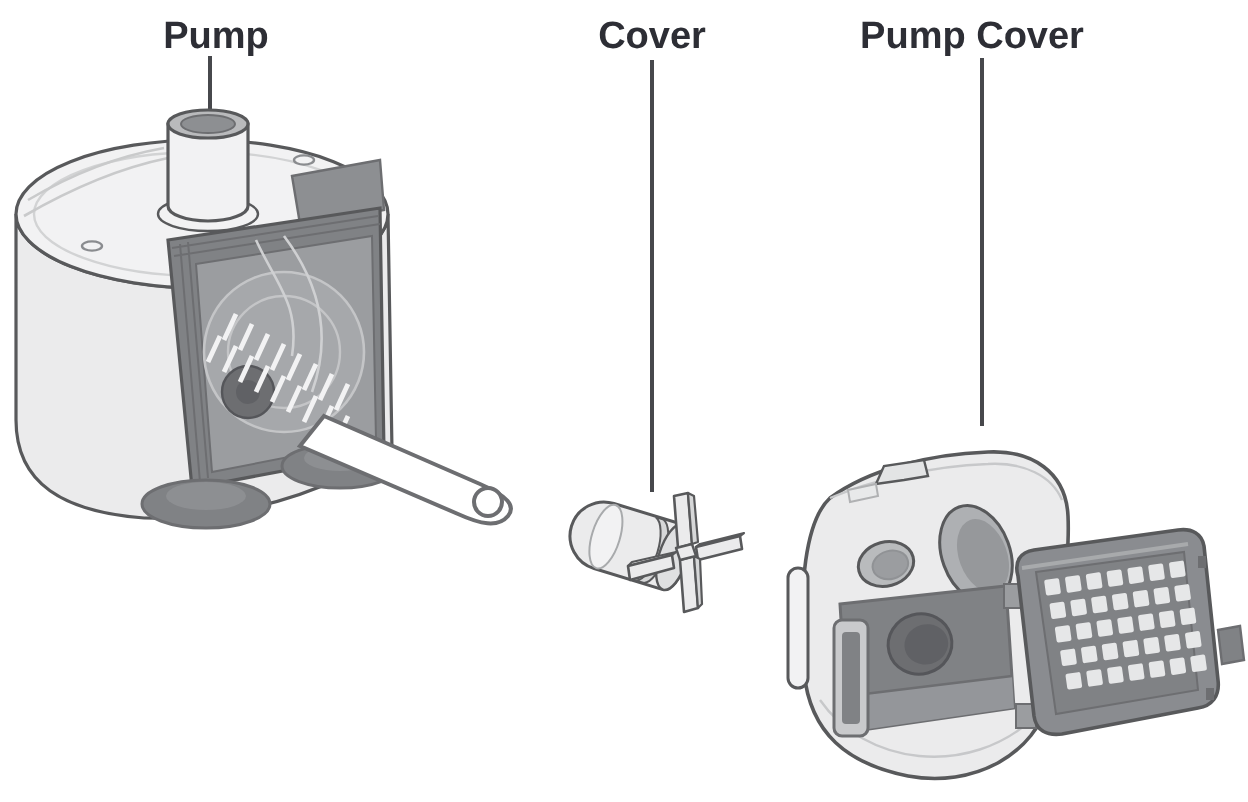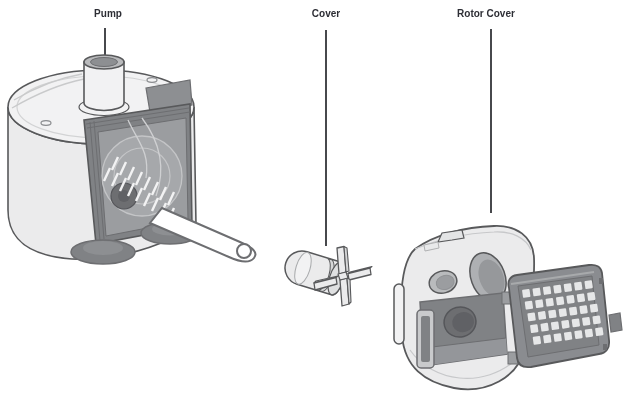--- a/index.html
+++ b/index.html
@@ -6,21 +6,21 @@
   .canvas{
     position:relative;
     width:624px;height:401px;
     background:var(--background,#fff);
     font-family:"Liberation Sans", sans-serif;
     overflow:hidden;
   }
   .part-label{
     position:absolute;
     transform:translateX(-50%);
-    font-size:10px;
+    font-size:19px;
     font-weight:700;
     color:var(--label-text,#2d2e35);
     white-space:nowrap;
     letter-spacing:0px;
   }
   .leader{
     position:absolute;
     width:1.5px;
     background:var(--leader-line,#47484c);
   }
@@ -36,21 +36,21 @@
   .fw  {fill:var(--white,#ffffff);}
   .fn  {fill:none;}
 </style>
 </head>
 <body>
 
 <div class="canvas">
 
   <div class="part-label" style="left:108px;top:8px;">Pump</div>
   <div class="part-label" style="left:326px;top:8px;">Cover</div>
-  <div class="part-label" style="left:486px;top:8px;">Rotor Cover</div>
+  <div class="part-label" style="left:486px;top:8px;">Pump Cover</div>
 
   <div class="leader" style="left:104px;top:28px;height:27px;"></div>
   <div class="leader" style="left:325px;top:30px;height:216px;"></div>
   <div class="leader" style="left:490px;top:29px;height:184px;"></div>
 
   <svg class="illus" style="left:0;top:50px;" width="280" height="230" viewBox="0 0 280 230">
 
     <g>
       <path class="fl st" stroke-width="1.6" d="M 8 57 L 8 160 C 8 192 32 206 72 209 C 110 210 145 201 170 189 L 196 175 L 194 57 A 93 37 0 0 1 8 57 Z"></path>
       <ellipse class="fll st" stroke-width="1.6" cx="101" cy="57" rx="93" ry="37"></ellipse>

